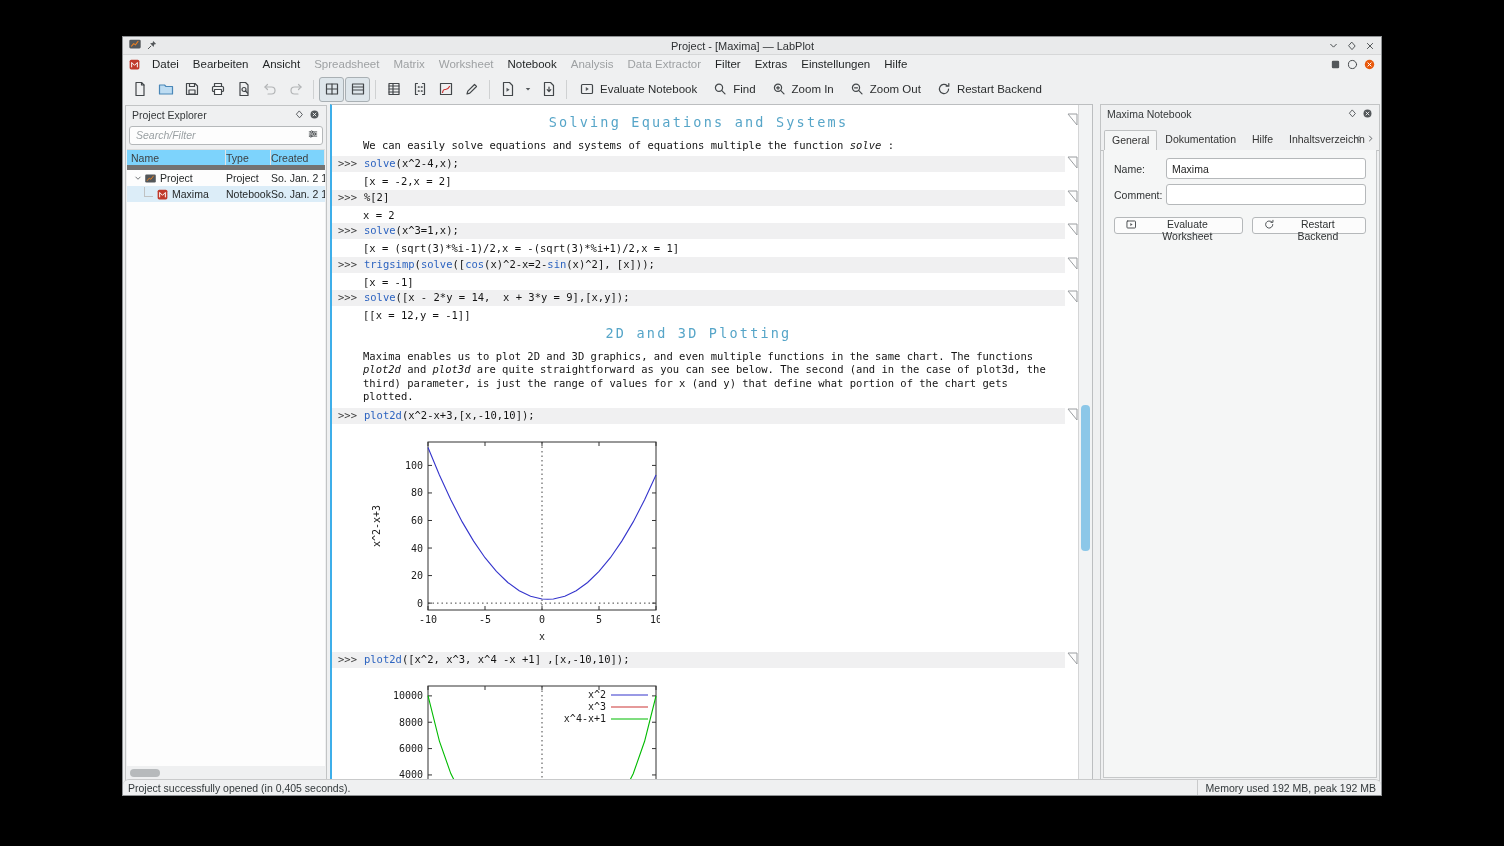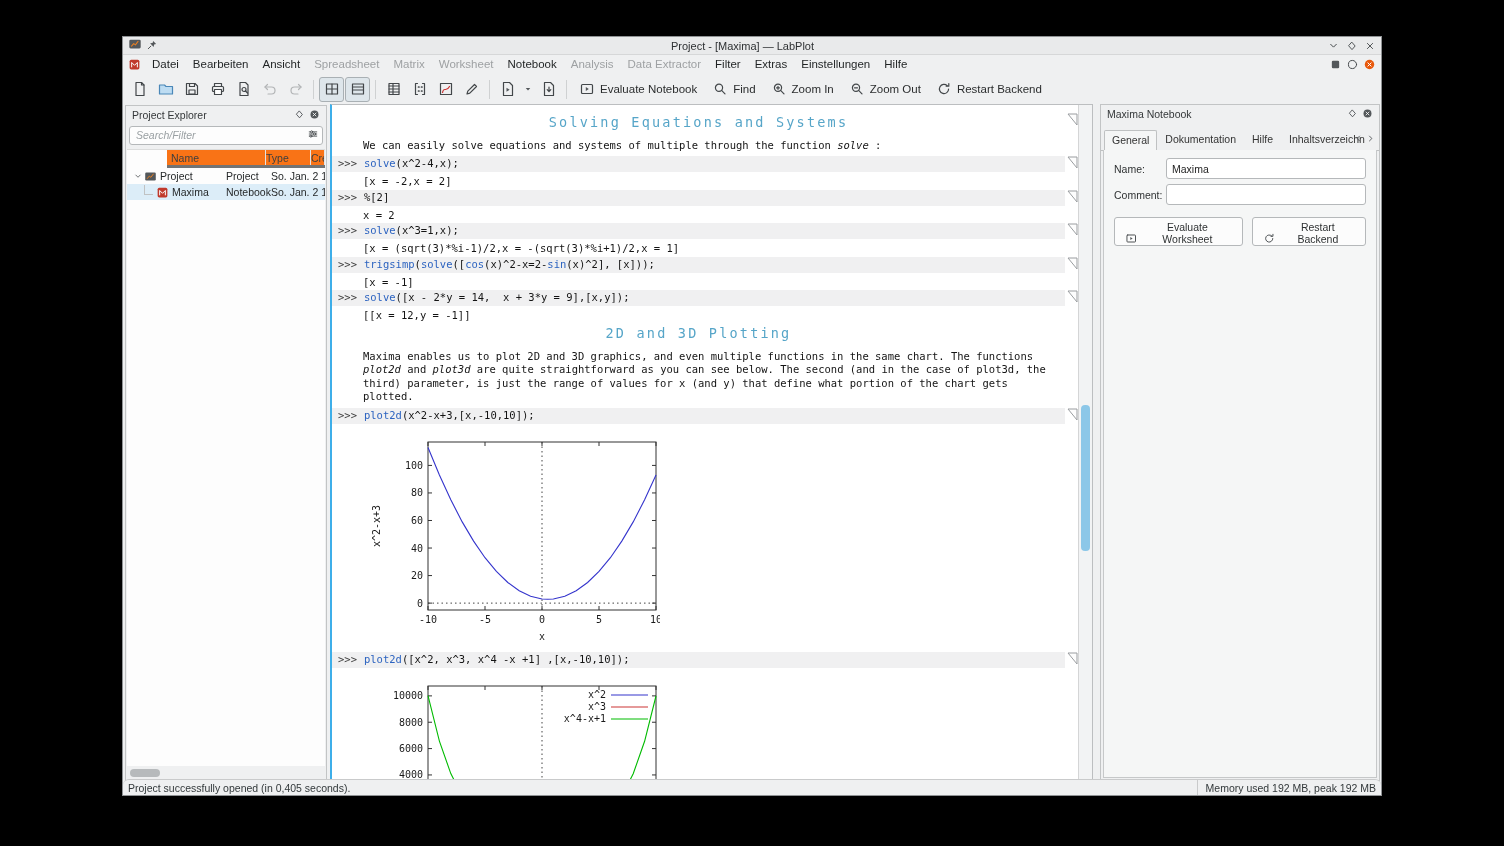--- a/index.html
+++ b/index.html
@@ -39,21 +39,21 @@
   .dh-title{flex:1;}
   .dock-icons{display:flex;gap:4px;align-items:center;}
   .dock-icons span{display:inline-flex;}
 
   
   .search-wrap{position:relative;margin:2px 3px;}
   .search-input{width:100%;height:19px;box-sizing:border-box;font-size:10.5px;border:1px solid #b5b8ba;border-radius:3px;background:#fdfdfd;padding:0 20px 0 6px;color:#444;font-family:"Liberation Sans",sans-serif;}
   .search-input::placeholder{color:#9aa0a3;font-style:italic;}
   .search-ico{position:absolute;right:4px;top:3px;display:inline-flex;}
   .tree{position:absolute;top:43px;left:1px;right:1px;bottom:14px;background:#fdfdfd;border-top:1px solid #dcdddd;overflow:hidden;font-size:10.5px;color:#26292a;}
-  .tree-header{display:flex;height:15px;align-items:center;background:#f97316;border-bottom:3px solid #737373;color:#3c3f40;margin-left:40px;}
+  .tree-header{display:flex;height:15px;align-items:center;background:#7dd3fc;border-bottom:5px solid #737373;color:#3c3f40;}
   .tcol{display:inline-flex;align-items:center;overflow:hidden;white-space:nowrap;box-sizing:border-box;}
   .tcol-name{width:99px;padding-left:4px;flex:none;}
   .tcol-type{width:45px;flex:none;}
   .tcol-created{flex:1;}
   .th{height:100%;border-right:1px solid #e3e4e5;}
   .tree-row{display:flex;height:16px;align-items:center;}
   .tree-row.selected{background:#dcedf8;}
   .expander{width:13px;display:inline-flex;justify-content:center;}
   .branch{display:inline-block;width:8px;height:9px;border-left:1px solid #c0c2c3;border-bottom:1px solid #c0c2c3;margin:0 3px 5px 13px;}
   .tname{margin-left:3px;}
@@ -79,21 +79,21 @@
   .prop-tabs{display:flex;align-items:flex-end;height:22px;margin-top:6px;padding:0 14px 0 3px;border-bottom:1px solid #bfc1c2;overflow:hidden;white-space:nowrap;}
   .tab{font-size:10.5px;padding:3px 7px 4px;border:1px solid transparent;color:#333;flex:none;}
   .tab.active{background:#f5f6f6;border-color:#bfc1c2;border-bottom-color:#f5f6f6;border-radius:2px 2px 0 0;margin-bottom:-1px;}
   .tab-arrows{position:absolute;right:3px;top:28px;display:flex;gap:1px;}
   .tab-arrows span{display:inline-flex;}
   .prop-frame{position:absolute;top:45px;left:2px;right:2px;bottom:2px;background:#f5f6f6;border:1px solid #c6c8c9;border-top:none;padding:8px 10px;box-sizing:border-box;}
   .form-row{display:flex;align-items:center;margin-bottom:5px;}
   .form-label{width:52px;font-size:10.5px;color:#2f3233;flex:none;}
   .form-input{flex:1;height:21px;box-sizing:border-box;border:1px solid #b5b8ba;border-radius:3px;background:#fff;font-size:10.5px;padding:0 5px;color:#1e1e1e;font-family:"Liberation Sans",sans-serif;}
   .prop-buttons{display:flex;gap:9px;margin-top:12px;}
-  .pbtn{display:inline-flex;align-items:flex-end;gap:5px;height:29px;padding:0 10px;border:1px solid #b5b8ba;border-radius:3px;background:#fcfcfc;font-size:10.5px;color:#2f3233;font-family:"Liberation Sans",sans-serif;}
+  .pbtn{display:inline-flex;align-items:flex-start;gap:5px;height:17px;padding:0 10px;border:1px solid #b5b8ba;border-radius:3px;background:#fcfcfc;font-size:10.5px;color:#2f3233;font-family:"Liberation Sans",sans-serif;}
 
   
   .statusbar{position:absolute;left:0;right:0;bottom:0;height:15px;border-top:1px solid #c9cacb;background:#eff0f1;font-size:10.5px;color:#33393b;display:flex;align-items:center;justify-content:space-between;padding:0 5px;border-radius:6px;}
   .status-right{border-left:1px solid #c9cacb;padding-left:8px;height:100%;display:flex;align-items:center;}
 
   
   .ic path,.ic rect,.ic circle,.ic line{stroke:#43474a;stroke-width:1.2;fill:none;stroke-linecap:round;stroke-linejoin:round;}
   .ic .fd{fill:#53575a;stroke:none;}
   .ic .sw{stroke:#fff;}
   .ic .fb{fill:#bddcf2;stroke:#4a87b8;}
@@ -387,21 +387,21 @@
             </div>
         </div>
         <div class="hthumb"></div>
       </div>
 
       <div class="center">
         <div class="worksheet" id="worksheet">
             <div class="cell-heading">Solving Equations and Systems<svg width="11" height="13" viewBox="0 0 11 13" class="cell-marker">
                 <path d="M1 1h9v11z" fill="#fdfdfd" stroke="#9a9da0" stroke-width="1"></path>
               </svg></div>
-            <div class="cell-text"><span>We can easily solve equations and systems of multiple through the function </span><i>solve</i><span> :</span></div>
+            <div class="cell-text"><span>We can easily solve equations and systems of equations multiple the function </span><i>solve</i><span> :</span></div>
             <div class="cell-code"><span class="prompt">&gt;&gt;&gt;</span><span class="kw">solve</span><span>(x^2-4,x);</span><svg width="11" height="13" viewBox="0 0 11 13" class="cell-marker">
                 <path d="M1 1h9v11z" fill="#fdfdfd" stroke="#9a9da0" stroke-width="1"></path>
               </svg></div>
             <div class="cell-output">[x = -2,x = 2]</div>
             <div class="cell-code"><span class="prompt">&gt;&gt;&gt;</span><span>%[2]</span><svg width="11" height="13" viewBox="0 0 11 13" class="cell-marker">
                 <path d="M1 1h9v11z" fill="#fdfdfd" stroke="#9a9da0" stroke-width="1"></path>
               </svg></div>
             <div class="cell-output">x = 2</div>
             <div class="cell-code"><span class="prompt">&gt;&gt;&gt;</span><span class="kw">solve</span><span>(x^3=1,x);</span><svg width="11" height="13" viewBox="0 0 11 13" class="cell-marker">
                 <path d="M1 1h9v11z" fill="#fdfdfd" stroke="#9a9da0" stroke-width="1"></path>

